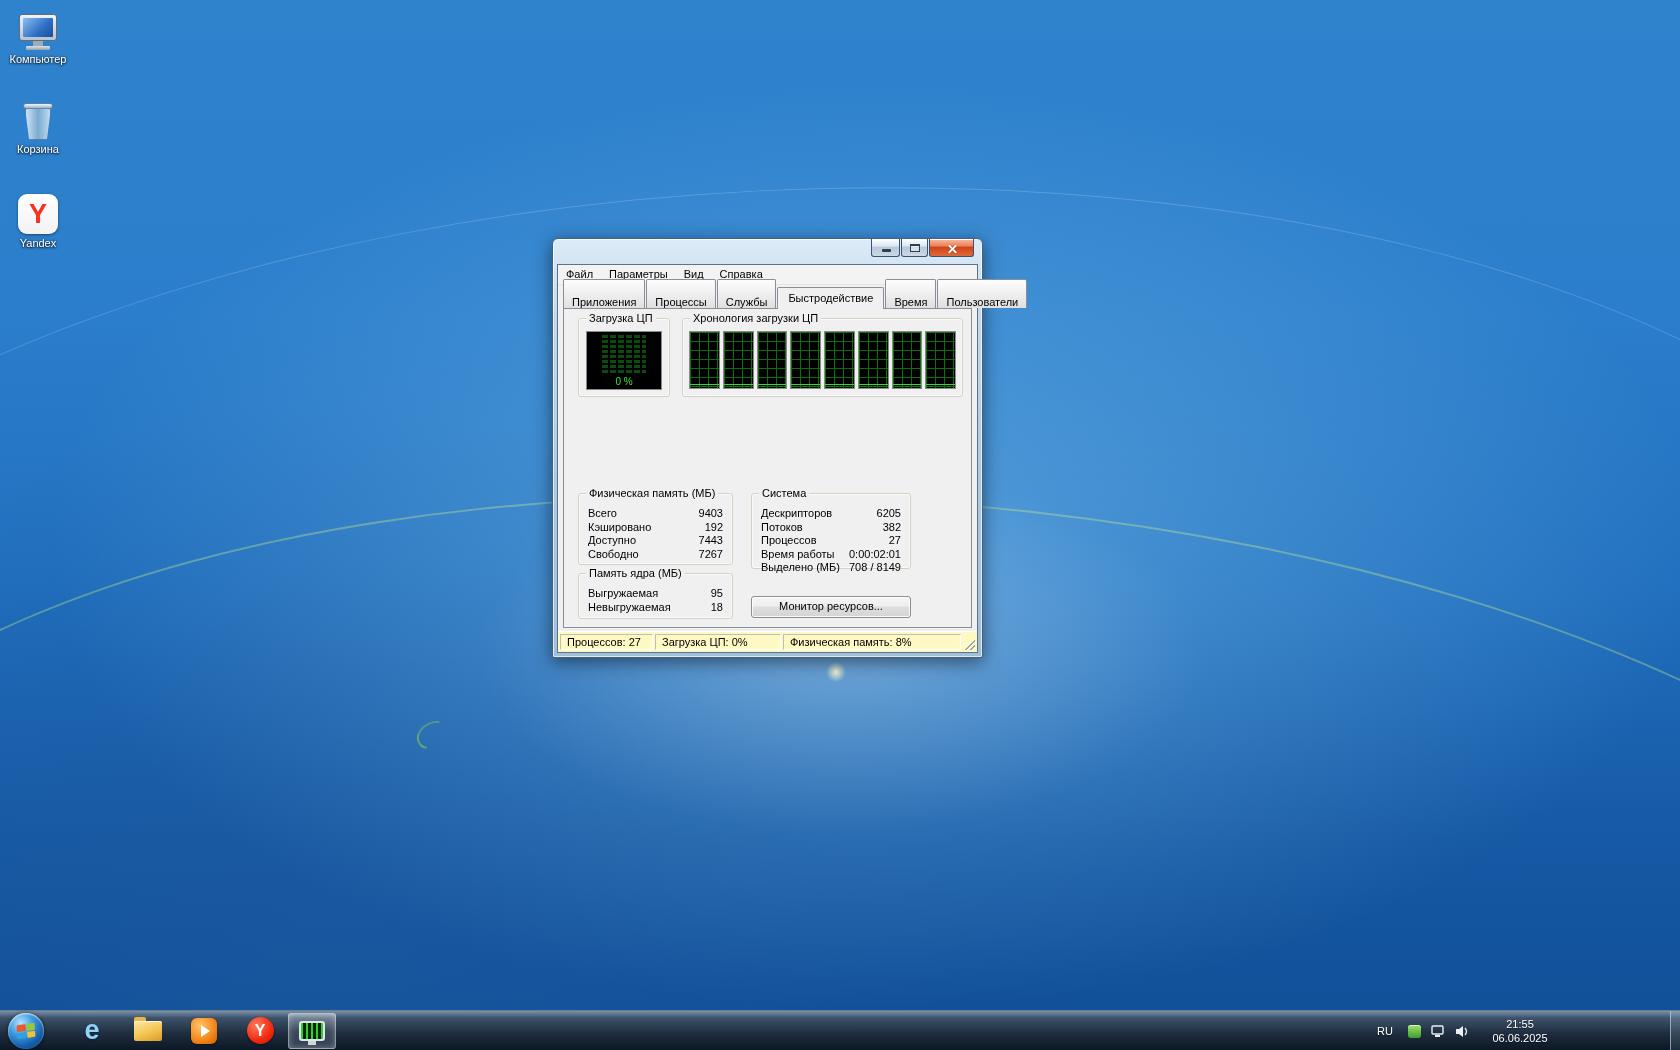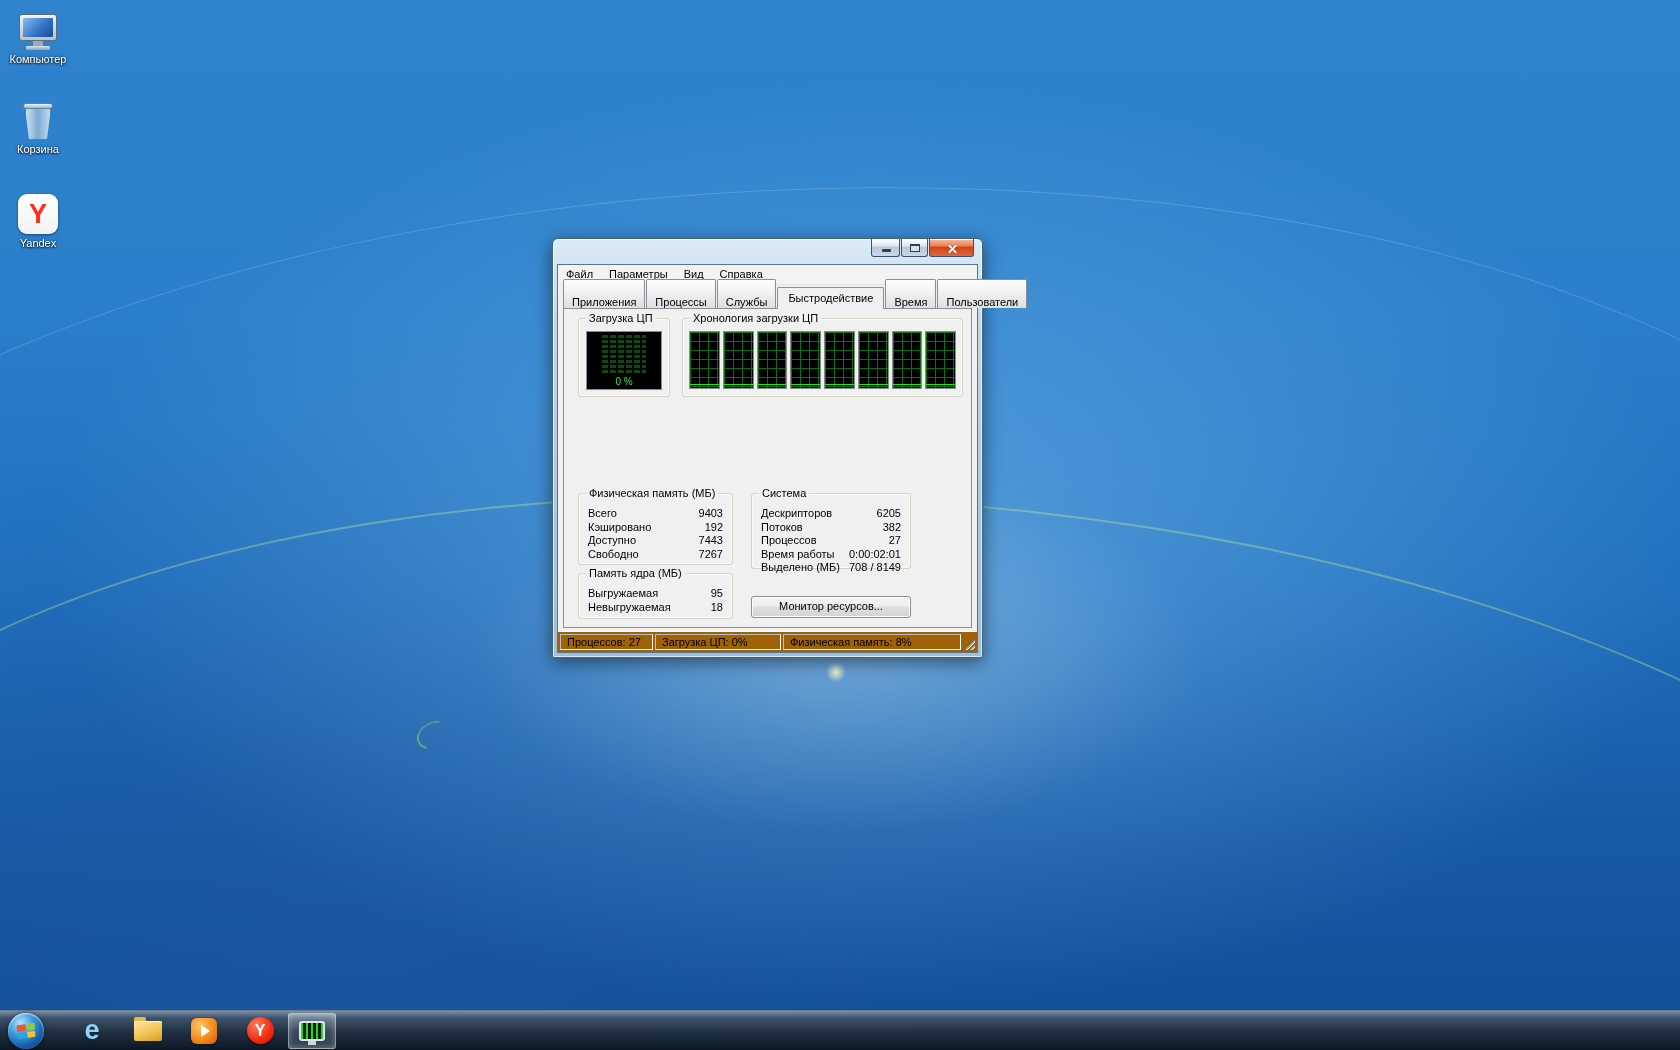--- a/index.html
+++ b/index.html
@@ -98,21 +98,21 @@
   .memgraph{position:absolute;left:6px;right:6px;top:12px;bottom:7px}
   .bline{position:absolute;left:32%;right:2px;bottom:6px;height:2px;background:#3d7bd9}
 
   .grows{position:absolute;left:9px;right:9px;top:13px}
   .grow{display:flex;justify-content:space-between;height:13.5px;line-height:13.5px;font-size:11px}
 
   .btn{position:absolute;font-size:11px;text-align:center;line-height:19px;cursor:default;
     background:linear-gradient(#f5f5f5,#eeeeee 45%,#dedede 50%,#d4d4d4);
     border:1px solid #8e8f8f;border-radius:3px;box-shadow:inset 0 0 0 1px rgba(255,255,255,.85)}
 
-  .statusbar{position:absolute;left:0;right:0;bottom:0;height:21px;background:#a16207;display:flex;gap:2px;padding:2px 16px 2px 2px;border-top:1px solid #fff}
+  .statusbar{position:absolute;left:0;right:0;bottom:0;height:21px;background:#fef9c3;display:flex;gap:2px;padding:2px 16px 2px 2px;border-top:1px solid #fff}
   .scell{border:1px solid;border-color:#bdbdbd #ffffff #ffffff #bdbdbd;padding:0 6px;line-height:15px;font-size:11px;white-space:nowrap;overflow:hidden}
   .s1{width:93px}.s2{width:126px}.s3{flex:1}
   .grip{position:absolute;right:2px;bottom:2px;width:13px;height:13px;
     background:
       linear-gradient(135deg,rgba(0,0,0,0) 0 58%,#9aa4ae 58% 66%,#fff 66% 72%,rgba(0,0,0,0) 72% 78%,#9aa4ae 78% 86%,#fff 86% 92%,rgba(0,0,0,0) 92%)}
 
   
   .taskbar{position:absolute;left:0;right:0;bottom:0;height:40px;display:flex;align-items:center;
     background:linear-gradient(180deg,rgba(126,148,170,.95) 0%,rgba(62,82,104,.96) 18%,rgba(32,46,62,.97) 55%,rgba(12,22,34,.98) 100%);
     border-top:1px solid rgba(190,210,230,.55)}
@@ -359,13 +359,36 @@
   </div>
   <div class="titem">
     <div class="ybrow">
         <span>Y</span>
       </div>
   </div>
   <div class="titem active">
     <div class="tmtask"></div>
   </div>
 
+  <div class="tray">
+    <span class="lang">RU</span>
+    <span class="tico g">
+        <span class="gsq"></span>
+      </span>
+    <span class="tico n">
+      <svg width="15" height="13" viewBox="0 0 15 13">
+          <rect x="1" y="1" width="11" height="8" rx="1" fill="none" stroke="#e9eff5" stroke-width="1.4"></rect>
+          <rect x="4" y="10" width="5" height="2" fill="#e9eff5"></rect>
+        </svg>
+    </span>
+    <span class="tico v">
+      <svg width="15" height="13" viewBox="0 0 15 13">
+          <polygon points="1,4 4,4 8,1 8,12 4,9 1,9" fill="#e9eff5"></polygon>
+          <path d="M10 3 q3 3.5 0 7" stroke="#e9eff5" stroke-width="1.3" fill="none"></path>
+        </svg>
+    </span>
+    <div class="clock">
+      <div>21:55</div>
+      <div>06.06.2025</div>
+    </div>
+    <div class="showdesk"></div>
+  </div>
 </div>
 
 </body></html>

